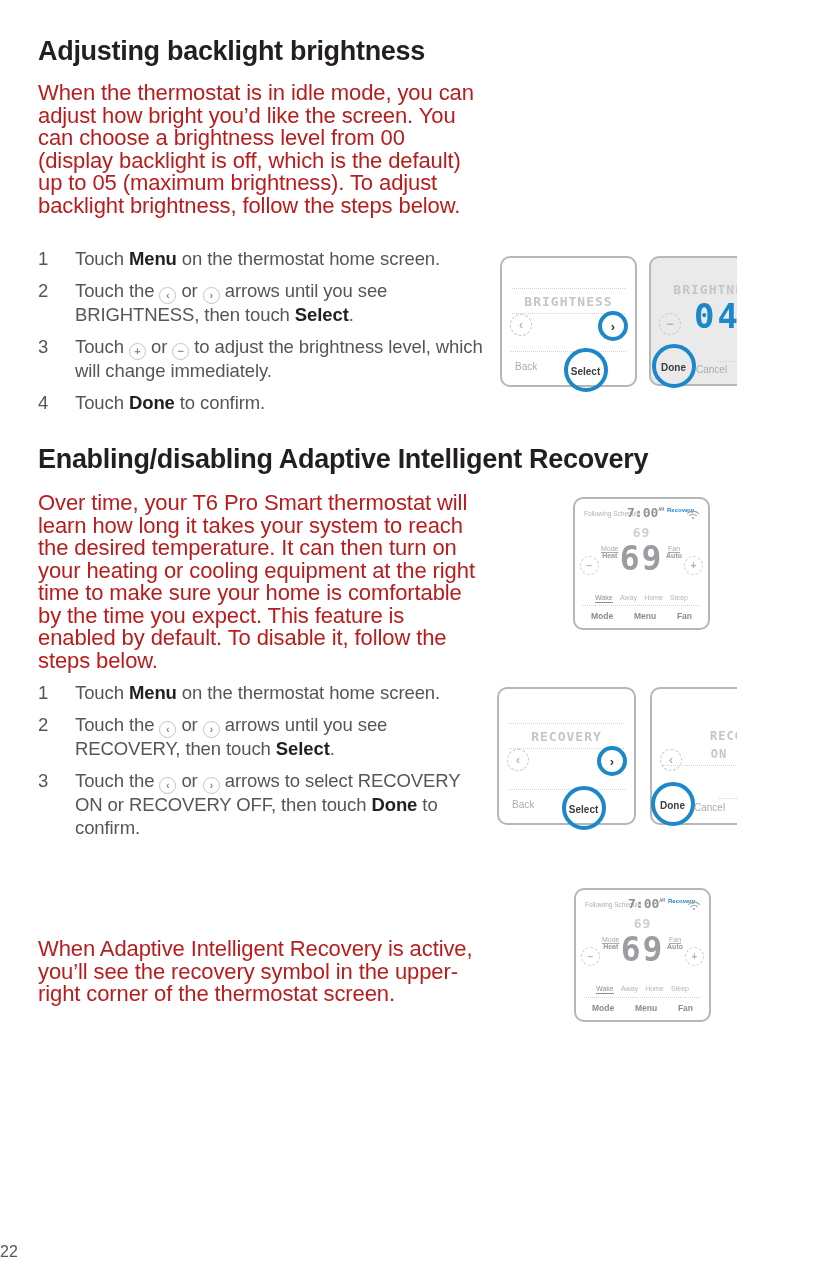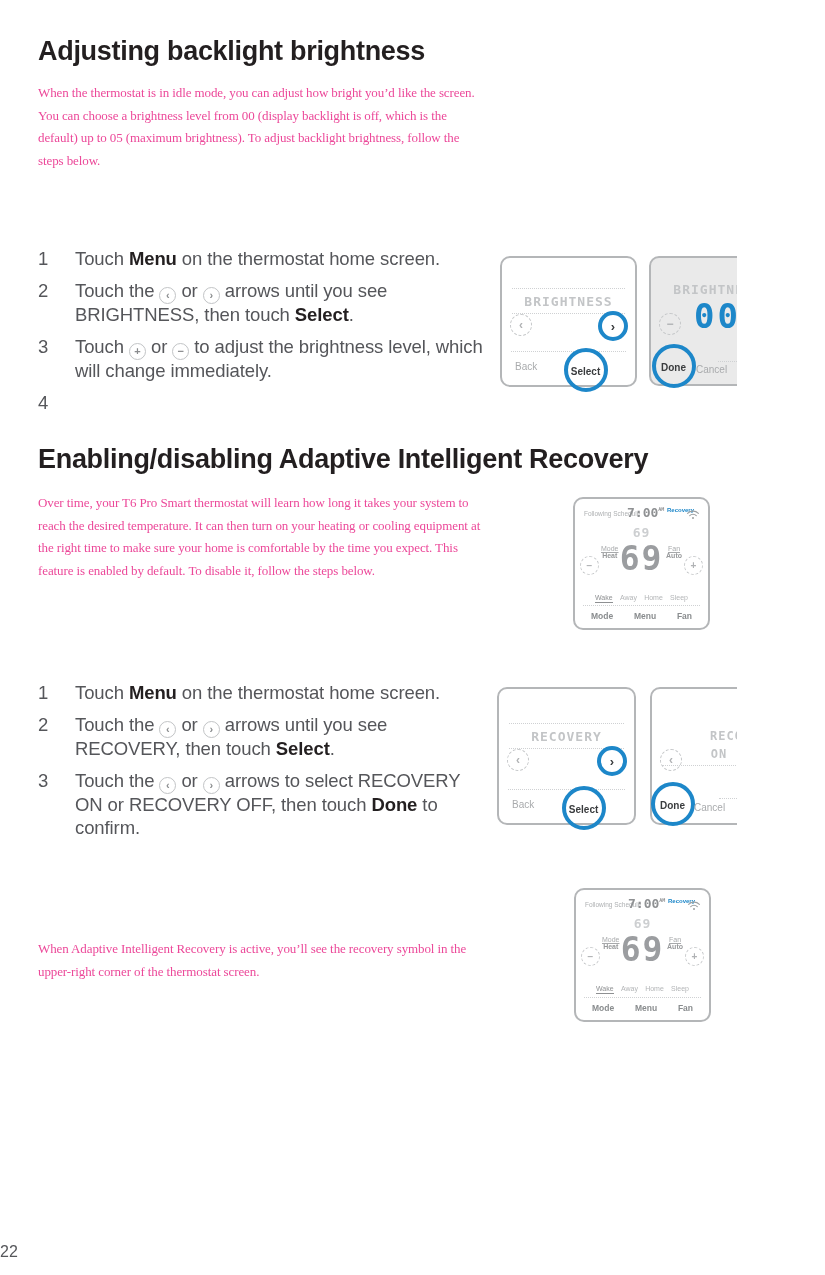--- a/index.html
+++ b/index.html
@@ -5,22 +5,22 @@
   html,body{margin:0;padding:0;background:#fff;}
   .page{position:relative;width:737px;height:1275px;background:#fff;
         font-family:"Liberation Sans",sans-serif;overflow:hidden;
         --accent:#1d87c9;}
 
   
   .h1{position:absolute;left:38px;font-size:27px;font-weight:bold;color:#231f20;
       letter-spacing:-0.3px;white-space:nowrap;}
   .h1a{top:36px;}
   .h1b{top:444px;}
-  .para{position:absolute;left:38px;width:447px;font-size:13px;line-height:22.5px;
-        color:#ec4899;letter-spacing:-0.1px;font-family:Liberation Serif, serif;}
+  .para{position:absolute;left:38px;width:447px;font-size:22px;line-height:22.5px;
+        color:#b91c1c;letter-spacing:-0.1px;}
   .pa{top:82px;}
   .pb{top:492px;}
   .pc{top:938px;width:438px;}
 
   .steps{position:absolute;left:38px;width:450px;}
   .sa{top:248px;}
   .sb{top:682px;}
   .step{display:flex;margin-bottom:9.5px;}
   .step-num{width:37px;flex:0 0 37px;font-size:18.5px;color:#55565a;}
   .step-text{font-size:18.5px;line-height:22.5px;color:#55565a;letter-spacing:-0.1px;}
@@ -110,20 +110,21 @@
       <div class="step">
         <div class="step-num">2</div>
         <div class="step-text"><span>Touch the </span><span class="circ">‹</span><span> or </span><span class="circ">›</span><span> arrows until you see BRIGHTNESS, then touch </span><span class="bold">Select</span><span>.</span></div>
       </div>
       <div class="step">
         <div class="step-num">3</div>
         <div class="step-text"><span>Touch </span><span class="circ">+</span><span> or </span><span class="circ">−</span><span> to adjust the brightness level, which will change immediately.</span></div>
       </div>
       <div class="step">
         <div class="step-num">4</div>
+        <div class="step-text"><span>Touch </span><span class="bold">Done</span><span> to confirm.</span></div>
       </div>
     </div>
 
   <div class="tstat" style="left:500px;top:256px;width:137px;height:131px;">
     <div class="menu-title">
       <span class="seg">BRIGHTNESS</span>
     </div>
     <div class="dash-circle" style="left:8px;top:56px;">
       <span>‹</span>
     </div>
@@ -136,21 +137,21 @@
         <span class="ring-el"></span>
         <span class="btn-dark">Select</span>
       </span>
     </div>
   </div>
 
   <div class="tstat grey" style="left:649px;top:256px;width:137px;height:130px;">
     <div class="adj-title">
       <span class="seg">BRIGHTNESS</span>
     </div>
-    <div class="big-val">00</div>
+    <div class="big-val">04</div>
     <div class="dash-circle" style="left:8px;top:55px;">
       <span>−</span>
     </div>
     <div class="ring" style="right:7px;top:52px;">
       <span class="chev" style="font-size:11px;">+</span>
     </div>
     <span class="ringwrap" style="left:10px;top:auto;bottom:9px;position:absolute;">
       <span class="ring-el"></span>
       <span class="btn-dark">Done</span>
     </span>

